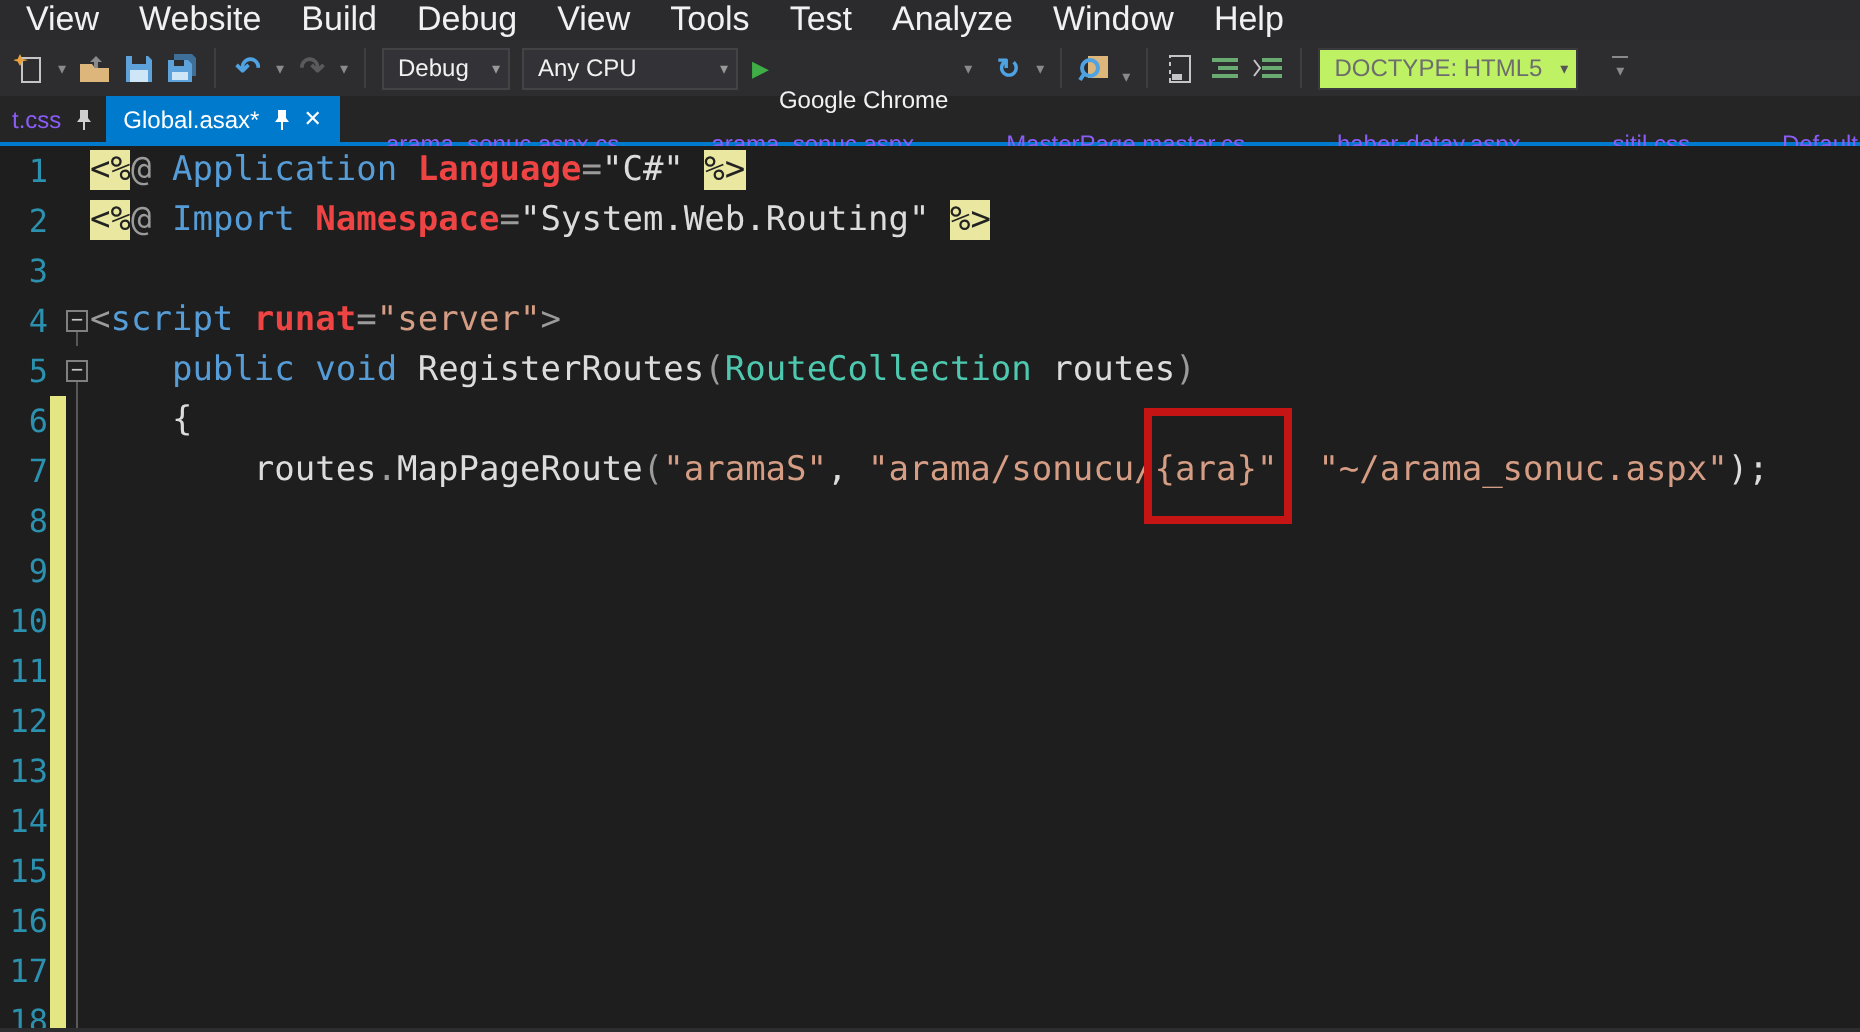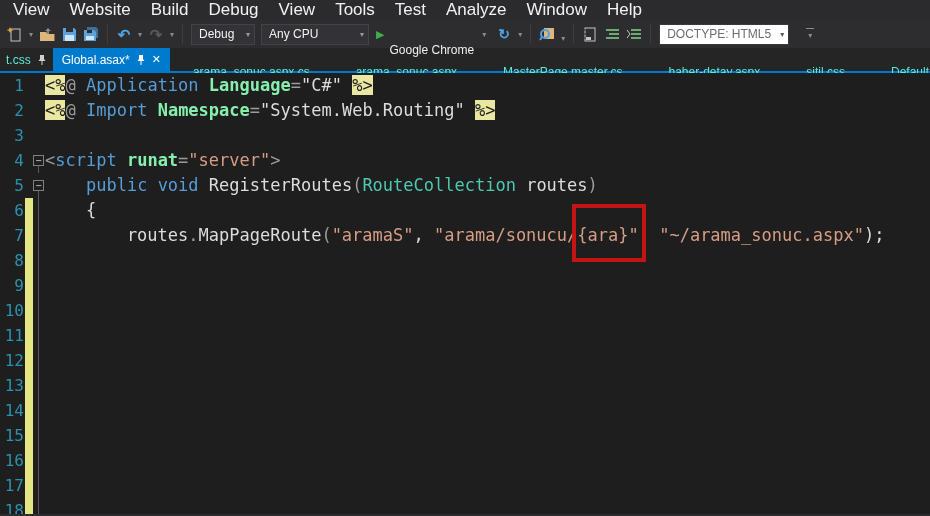--- a/index.html
+++ b/index.html
@@ -12,57 +12,57 @@
   .menu-item { color:#f1f1f1; font-size:17px; padding:2px 10px; cursor:default; }
 
   
   .toolbar { height:28px; background:#2d2d30; display:flex; align-items:center; padding-left:4px; }
   .tbtn { width:22px; height:22px; display:flex; align-items:center; justify-content:center; flex:none; }
   .chev { color:#8a8a8a; font-size:8px; width:10px; text-align:center; flex:none; }
   .sep { width:1px; height:20px; background:#3e3e42; margin:0 5px; flex:none; }
   .combo { height:21px; background:#333337; border:1px solid #434346; color:#f1f1f1;
            font-size:12px; display:flex; align-items:center; padding:0 4px 0 7px; flex:none; margin:0 3px; }
   .combo .cchev { margin-left:auto; color:#999; font-size:8px; padding-left:6px; }
-  .combo.disabled { color:#6d6d6d; border-color:#3a3a3e; background:#ffffff; }
+  .combo.disabled { color:#6d6d6d; border-color:#3a3a3e; background:#bef264; }
   .combo.disabled .cchev { color:#555; }
   .startbtn { display:flex; align-items:center; gap:5px; margin:0 4px; flex:none; }
   .startbtn .play { color:#3fae46; font-size:11px; }
   .startbtn .lbl { color:#f1f1f1; font-size:12px;margin-top:31px; }
   .icon-glyph { font-size:15px; font-weight:bold; line-height:1; }
   .undo-g { color:#4fa3e3; }
   .redo-g { color:#5a5a5c; }
   .refresh-g { color:#4fa3e3; font-size:14px; }
   .overflowbtn { width:16px; display:flex; flex-direction:column; align-items:center; margin-left:10px; }
   .overflowbtn .bar { width:8px; height:1px; background:#8a8a8a; margin-bottom:2px; }
   .overflowbtn .ar { color:#8a8a8a; font-size:8px; }
   .find-chev { color:#8a8a8a; font-size:8px; margin-top:8px; width:10px; text-align:center; }
 
   
   .tabbar { height:25px; background:#252526; display:flex; align-items:stretch; border-bottom:2px solid #007acc; }
-  .tab { display:flex; align-items:center; font-size:12px; color:#5eead4; padding:0 10px; gap:6px; cursor:default; white-space:nowrap; }
+  .tab { display:flex; align-items:center; font-size:12px; color:#8b5cf6; padding:0 10px; gap:6px; cursor:default; white-space:nowrap; }
   .tab.pinned { padding:0 6px; }
   .tab.active { background:#007acc; color:#ffffff; padding:0 9px; }
   .tab.inactive { padding:0 23px;margin-top:24px; }
   .tab .close { font-size:11px; color:#fff; }
 
   
   .editor { position:relative; height:441px; background:#1e1e1e; overflow:hidden;
             font-family:"DejaVu Sans Mono", monospace; font-size:17px; }
   .row { display:flex; height:25px; line-height:25px; }
   .ln { width:24px; text-align:right; color:#2b91af; font-size:16px; flex:none; }
   .chg { width:8px; margin-left:1px; flex:none; }
   .chg.on { background:#e3e682; }
   .fold { width:12px; flex:none; position:relative; }
   .fold.guide::before { content:''; position:absolute; left:5px; top:0; bottom:0; width:1px; background:#585858; }
   .fold.box .foldbox { position:absolute; left:0; top:7px; width:11px; height:11px; border:1px solid #808080;
                        background:#1e1e1e; color:#c8c8c8; font-size:10px; line-height:9px; text-align:center; z-index:2; }
   .fold.box::after { content:''; position:absolute; left:5px; top:18px; bottom:0; width:1px; background:#585858; }
   .src { white-space:pre; padding-left:0; }
   .tk-kw { color:#569cd6; }
-  .tk-attr { color:#86efac; font-weight:bold; }
+  .tk-attr { color:#ef4444; font-weight:bold; }
   .tk-punct { color:#9b9b9b; }
   .tk-plain { color:#dcdcdc; }
   .tk-type { color:#4ec9b0; }
   .tk-str { color:#d69d85; }
   .tk-attrval { color:#dcdcdc; }
   .tk-aspd { background:#e9e7a0; color:#222222; }
   .red-rect { position:absolute; left:572px; top:131px; width:74px; height:58px;
               border:4px solid #c41414; z-index:5; }
 </style>
 </head>

